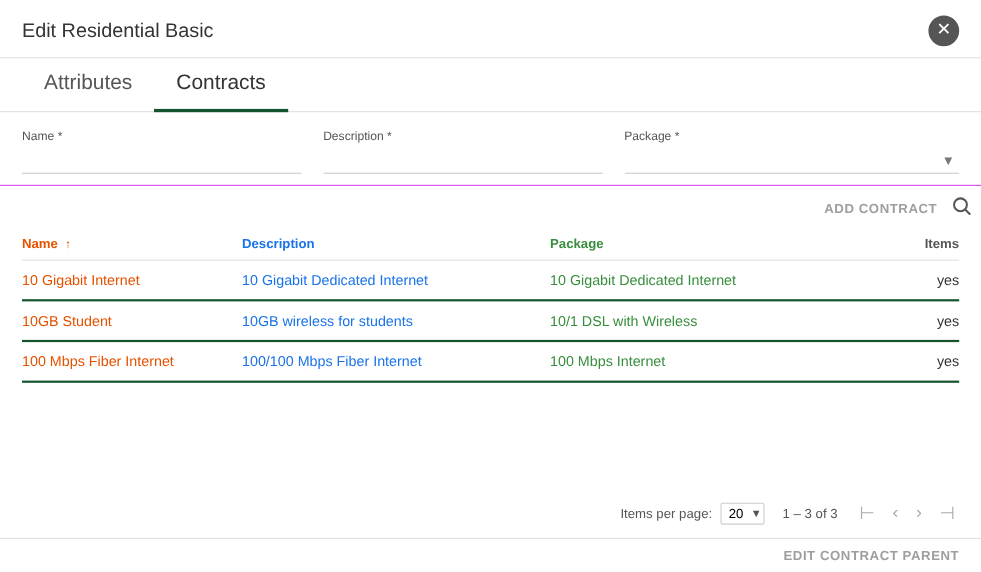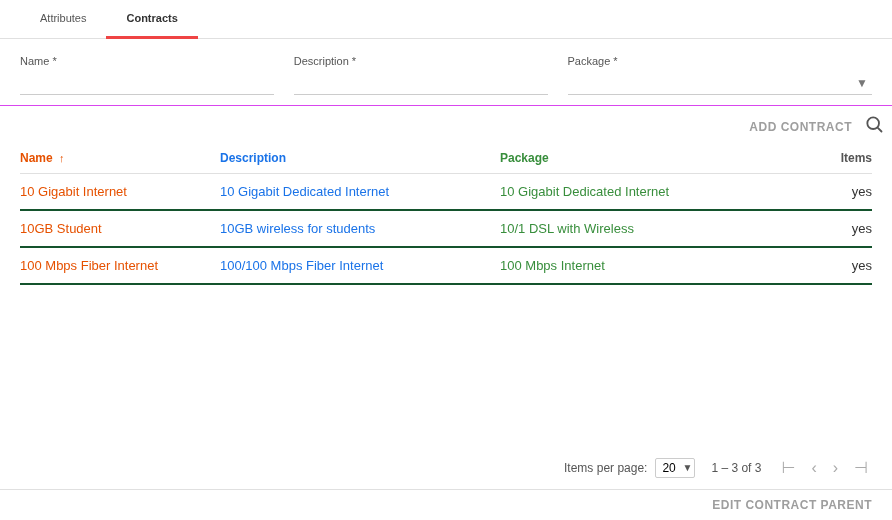--- a/index.html
+++ b/index.html
@@ -51,29 +51,29 @@
     }
     .tabs {
       display: flex;
       border-bottom: 1px solid #e0e0e0;
       padding: 0 20px;
     }
     .tab {
       padding: 12px 20px;
       cursor: pointer;
       color: #555;
-      font-size: 11px;
+      font-size: 19px;
       border-bottom: 3px solid transparent;
       margin-bottom: -1px;
       text-align: center;
     }
     .tab.active {
       color: #333;
-      border-bottom: 3px solid #ef4444;
-      font-weight: 700;
+      border-bottom: 3px solid #14532d;
+      font-weight: 400;
     }
     .form-section {
       display: flex;
       padding: 16px 20px 10px 20px;
       gap: 20px;
       border-bottom: 1px solid #d946ef;
     }
     .form-field {
       display: flex;
       flex-direction: column;
@@ -264,20 +264,24 @@
       letter-spacing: 0.5px;
       text-transform: uppercase;
       cursor: pointer;
     }
   </style>
 </head>
 <body>
 
 <div class="modal">
 
+  <div class="modal-header">
+    <span class="modal-title">Edit Residential Basic</span>
+    <button class="close-btn">✕</button>
+  </div>
 
   <div class="tabs">
     <div class="tab">Attributes</div>
     <div class="tab active">Contracts</div>
   </div>
 
   <div class="form-section">
     <div class="form-field">
       <label class="form-label">Name *</label>
       <input class="form-input" type="text" value="" style="">

